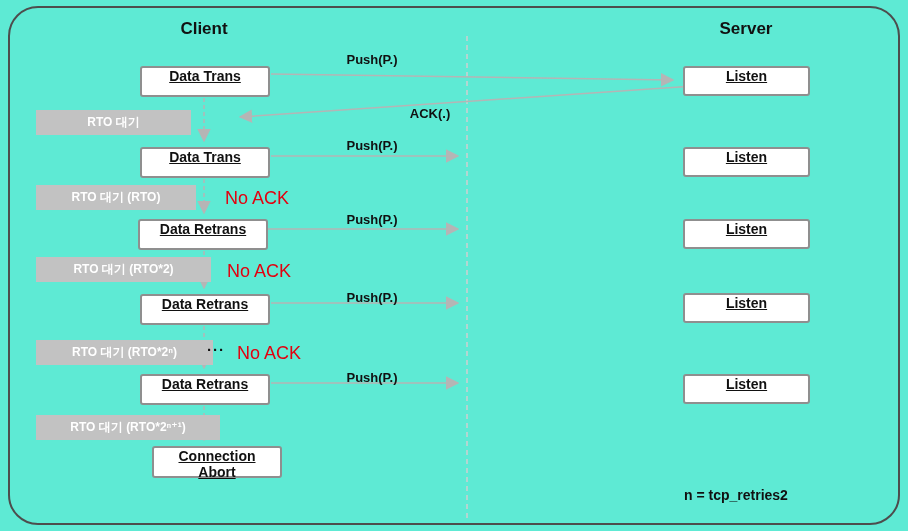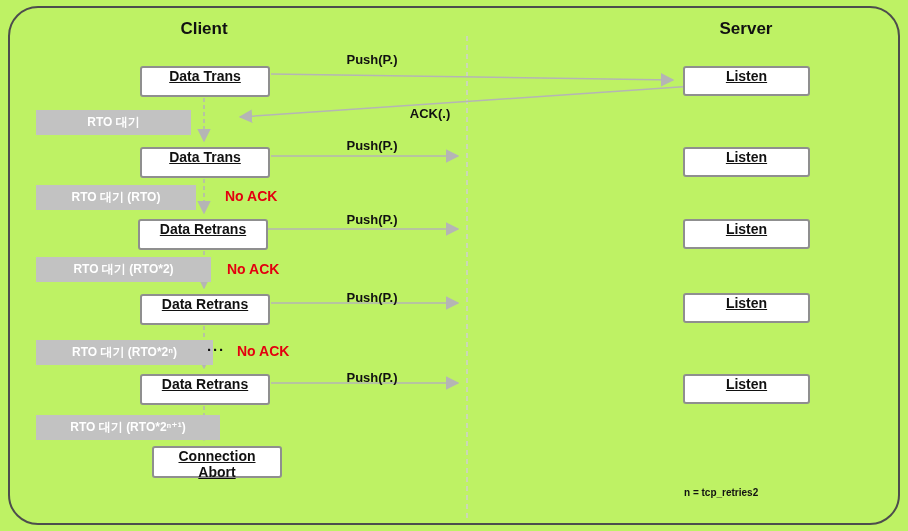--- a/index.html
+++ b/index.html
@@ -1,31 +1,31 @@
 <!DOCTYPE html>
 <html><head>
 <meta charset="utf-8">
 <style>
   * { margin:0; padding:0; box-sizing:border-box; }
   html,body { background:#ffffff; }
   body { font-family:"Liberation Sans","DejaVu Sans",sans-serif; }
-  .canvas { position:relative; width:908px; height:531px; background:#bef264; overflow:hidden; }
+  .canvas { position:relative; width:908px; height:531px; background:#5eead4; overflow:hidden; }
   .frame { position:absolute; left:8px; top:6px; width:892px; height:519px;
            border:2px solid #4d4d4d; border-radius:30px; }
   .overlay { position:absolute; left:0; top:0; width:908px; height:531px; }
   .col-title { position:absolute; font-weight:bold; font-size:17px; color:#111; width:120px; text-align:center; }
   .node { position:absolute; background:#ffffff; border:2px solid #8f8f8f; border-radius:3px;
           display:flex; align-items:flex-start; justify-content:center;
           font-weight:bold; font-size:14px; color:#111; text-align:center; line-height:1.15;text-decoration:underline; }
   .rto { position:absolute; background:#c2c2c2; color:#ffffff; font-weight:bold; font-size:12px;
          height:25px; display:flex; align-items:center; justify-content:center; }
   .msg { position:absolute; font-weight:bold; font-size:13px; color:#111; width:100px; text-align:center; }
-  .noack { position:absolute; font-weight:bold; font-size:14px; color:#e3000f; }
+  .noack { position:absolute; font-weight:normal; font-size:18px; color:#e3000f; }
   .dots { position:absolute; font-weight:bold; font-size:15px; color:#111; letter-spacing:1px; }
-  .note { position:absolute; font-weight:bold; font-size:10px; color:#111;text-align:right; }
+  .note { position:absolute; font-weight:bold; font-size:14px; color:#111;text-align:right; }
 </style>
 </head>
 <body>
 
 <div class="canvas">
 
   <div class="frame"></div>
 
   <svg class="overlay" width="908" height="531" viewBox="0 0 908 531">
     <defs>

